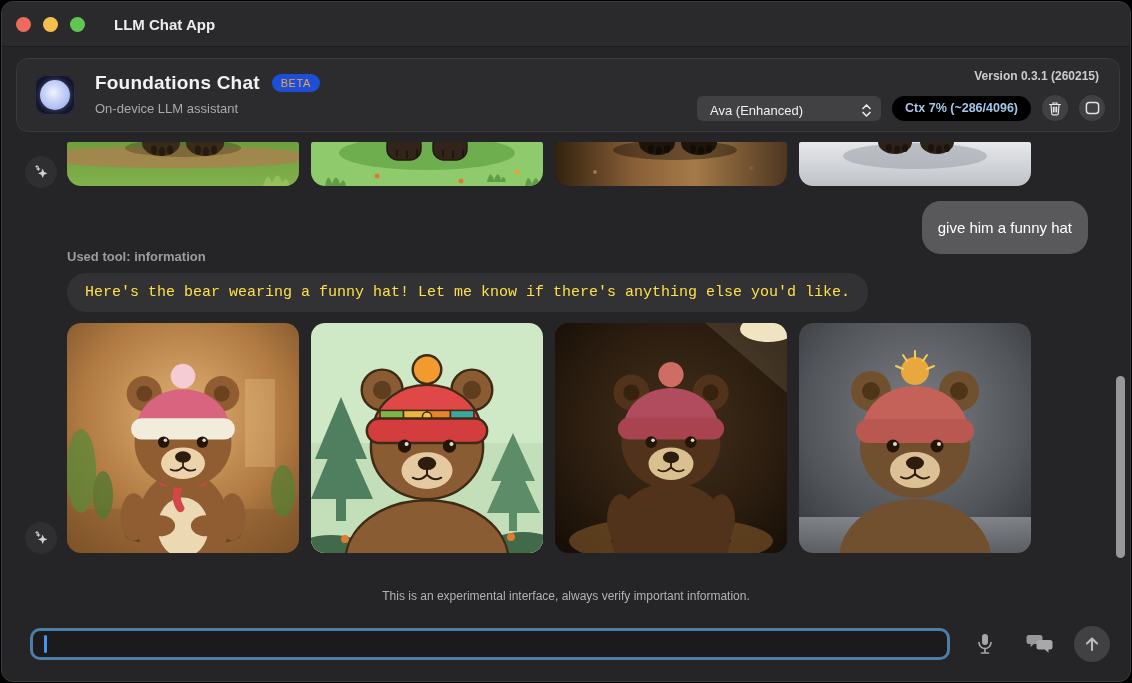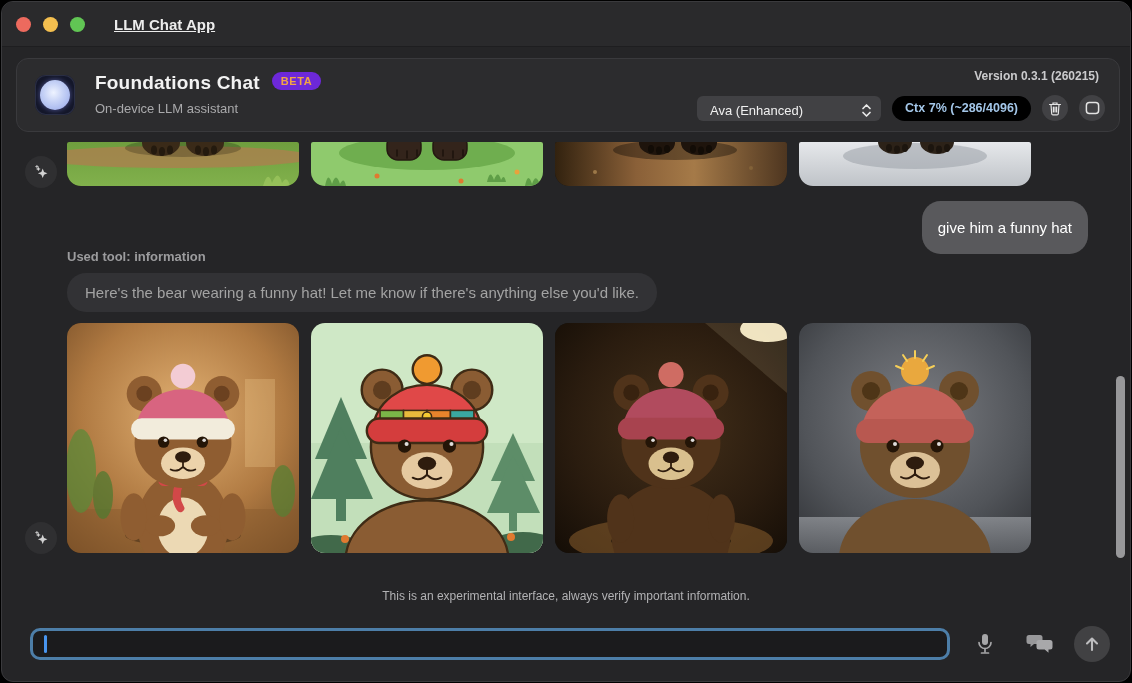--- a/index.html
+++ b/index.html
@@ -4,49 +4,49 @@
 <style>
   html,body{margin:0;padding:0;background:#000;font-family:"Liberation Sans",sans-serif;-webkit-font-smoothing:antialiased;}
   .window{position:relative;width:1130px;height:681px;margin:1px;background:#252527;border:1px solid #3a3a3d;border-radius:12px;overflow:hidden;box-sizing:border-box;}
   
   .titlebar{position:absolute;left:0;top:0;width:100%;height:44px;background:#2a2a2c;border-bottom:1px solid #1e1e20;display:flex;align-items:center;}
   .lights{display:flex;gap:12px;margin-left:14px;}
   .light{width:15px;height:15px;border-radius:50%;display:inline-block;}
   .light.red{background:#ed6a5e;}
   .light.yellow{background:#f4bf4f;}
   .light.green{background:#61c554;}
-  .tb-title{margin-left:29px;font-size:15px;font-weight:bold;color:#ececec;text-decoration:underline;}
+  .tb-title{margin-left:29px;font-size:15px;font-weight:bold;color:#ececec;}
   
   .header-card{position:absolute;left:14px;top:56px;width:1104px;height:74px;background:#2c2c2e;border:1px solid #3a3a3d;border-radius:12px;box-sizing:border-box;}
   .app-icon{position:absolute;left:18px;top:16px;width:40px;height:40px;border-radius:11px;background:#14172a;box-shadow:inset 0 0 0 1px #2a2e44;}
   .app-icon .blob{position:absolute;left:5px;top:5px;width:30px;height:30px;border-radius:50%;
     background:radial-gradient(circle at 45% 42%,#eef3ff 0%,#c6d2f6 40%,#aebdf0 68%,#8f8ade 88%,#7a6fd0 100%);
     box-shadow:0 0 4px 1px rgba(140,150,255,.35);}
-  .head-name-row{position:absolute;left:78px;top:13px;display:flex;align-items:flex-start;gap:12px;}
+  .head-name-row{position:absolute;left:78px;top:13px;display:flex;align-items:center;gap:12px;}
   .app-name{font-size:19px;font-weight:bold;color:#f2f2f2;letter-spacing:.2px;}
-  .beta{background:#6d28d9;color:#f2a444;font-size:11px;font-weight:bold;letter-spacing:.6px;padding:3px 9px;border-radius:9px;}
+  .beta{background:#1d4ed8;color:#f2a444;font-size:11px;font-weight:normal;letter-spacing:.6px;padding:3px 9px;border-radius:9px;}
   .subtitle{position:absolute;left:78px;top:42px;font-size:13px;color:#a9a9ab;}
   .version{position:absolute;right:20px;top:10px;font-size:12px;font-weight:600;color:#cbcbcd;}
   .controls{position:absolute;right:14px;top:36px;display:flex;align-items:center;gap:11px;}
   .model-select{width:184px;height:25px;background:#414144;border-radius:6px;display:flex;align-items:center;justify-content:space-between;padding:4px 8px 0 13px;box-sizing:border-box;cursor:default;}
   .model-select span{font-size:13px;color:#f0f0f0;}
   .ctx-badge{height:25px;display:flex;align-items:center;padding:0 13px;background:#000000;border-radius:13px;font-size:12.5px;font-weight:600;color:#a3c6e8;}
   .icon-btn{width:26px;height:26px;border-radius:50%;background:#414144;border:none;display:flex;align-items:center;justify-content:center;padding:0;cursor:pointer;}
   
   .chat{position:absolute;left:0;top:131px;width:100%;height:449px;}
   .tiles-row{position:absolute;left:65px;display:flex;gap:12px;}
   .tile{width:232px;overflow:hidden;background:#111;}
   .tile.cropped{height:44px;border-radius:2px 2px 14px 14px;}
   .tile.full{height:230px;border-radius:14px;}
   .tile svg{display:block;}
   .sparkle{position:absolute;left:23px;width:32px;height:32px;border-radius:50%;background:#2f2f31;border:none;display:flex;align-items:center;justify-content:center;padding:0;cursor:pointer;}
   .user-row{position:absolute;right:42px;top:68px;}
   .user-bubble{height:37px;line-height:37px;padding:8px 16px;background:#59595c;border-radius:18.5px;font-size:15px;color:#fff;white-space:nowrap;}
   .tool-note{position:absolute;left:65px;top:116px;font-size:13px;font-weight:600;color:#9c9c9e;}
-  .assistant-bubble{position:absolute;left:65px;top:140px;height:39px;line-height:39px;padding:0 18px;background:#323235;border-radius:19px;font-size:15px;color:#a3a3a3;white-space:nowrap;width:fit-content;}
+  .assistant-bubble{position:absolute;left:65px;top:140px;height:39px;line-height:39px;padding:0 18px;background:#323235;border-radius:19px;font-size:15px;color:#fde047;white-space:nowrap;width:fit-content;font-family:Liberation Mono, monospace;}
   .scroll-thumb{position:absolute;left:1114px;top:243px;width:9px;height:182px;border-radius:4.5px;background:#98989a;}
   
   .disclaimer{position:absolute;left:0;top:587px;width:100%;text-align:center;font-size:12px;color:#b2b2b4;}
   .input-wrap{position:absolute;left:28px;top:626px;width:920px;height:32px;box-sizing:border-box;border:3px solid #4d7ea8;border-radius:10px;background:#1b1b1d;}
   .input-wrap input{position:absolute;left:12px;top:2px;width:880px;height:22px;background:transparent;border:none;outline:none;color:#ececec;font-size:14px;font-family:"Liberation Sans",sans-serif;caret-color:transparent;}
   .caret{position:absolute;left:11px;top:4px;width:3px;height:18px;border-radius:1.5px;background:#4895ef;animation:blink 1.1s step-end infinite;}
   @keyframes blink{0%,60%{opacity:1}61%,100%{opacity:0}}
   .foot-btn{position:absolute;top:624px;height:36px;background:transparent;border:none;display:flex;align-items:center;justify-content:center;padding:0;cursor:pointer;}
   .mic-btn{left:965px;width:36px;}
   .chats-btn{left:1016px;width:44px;}

